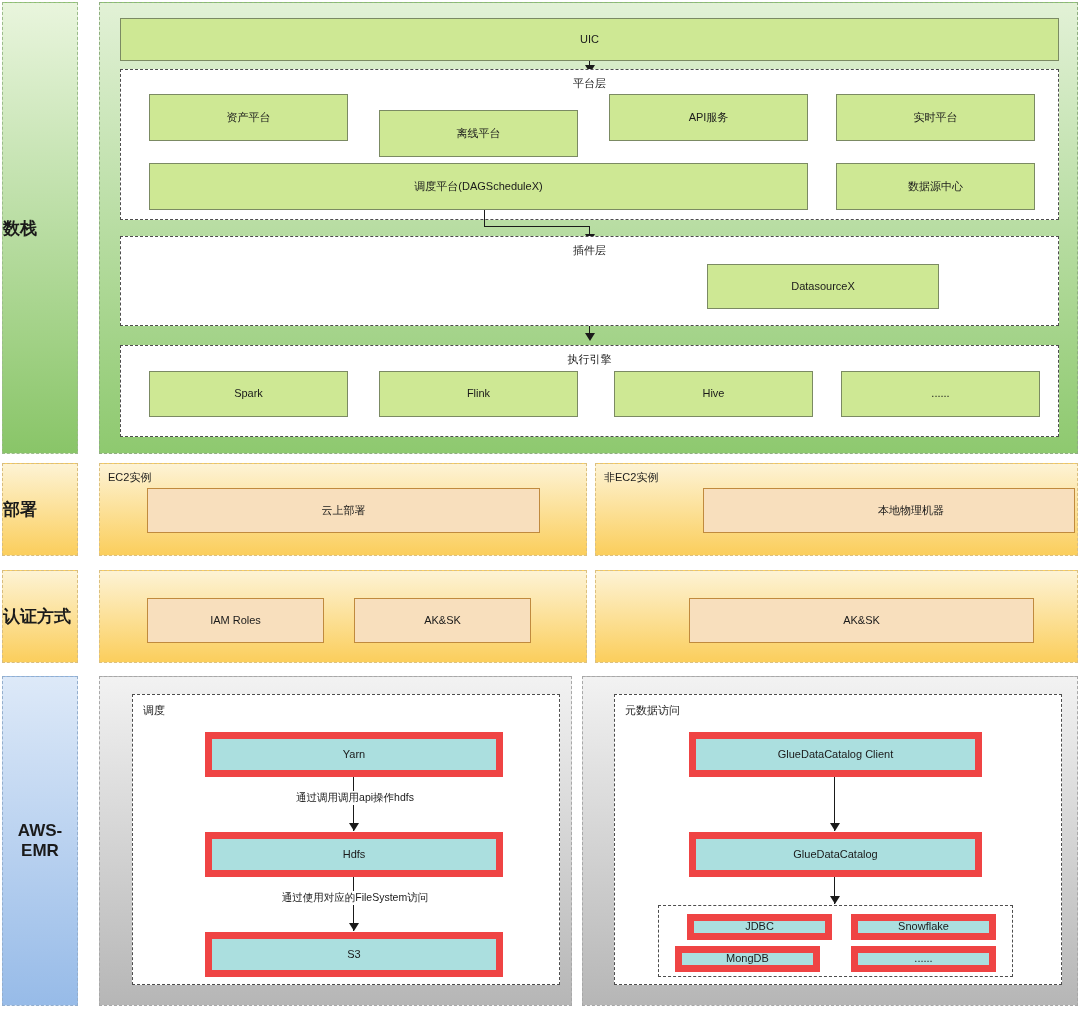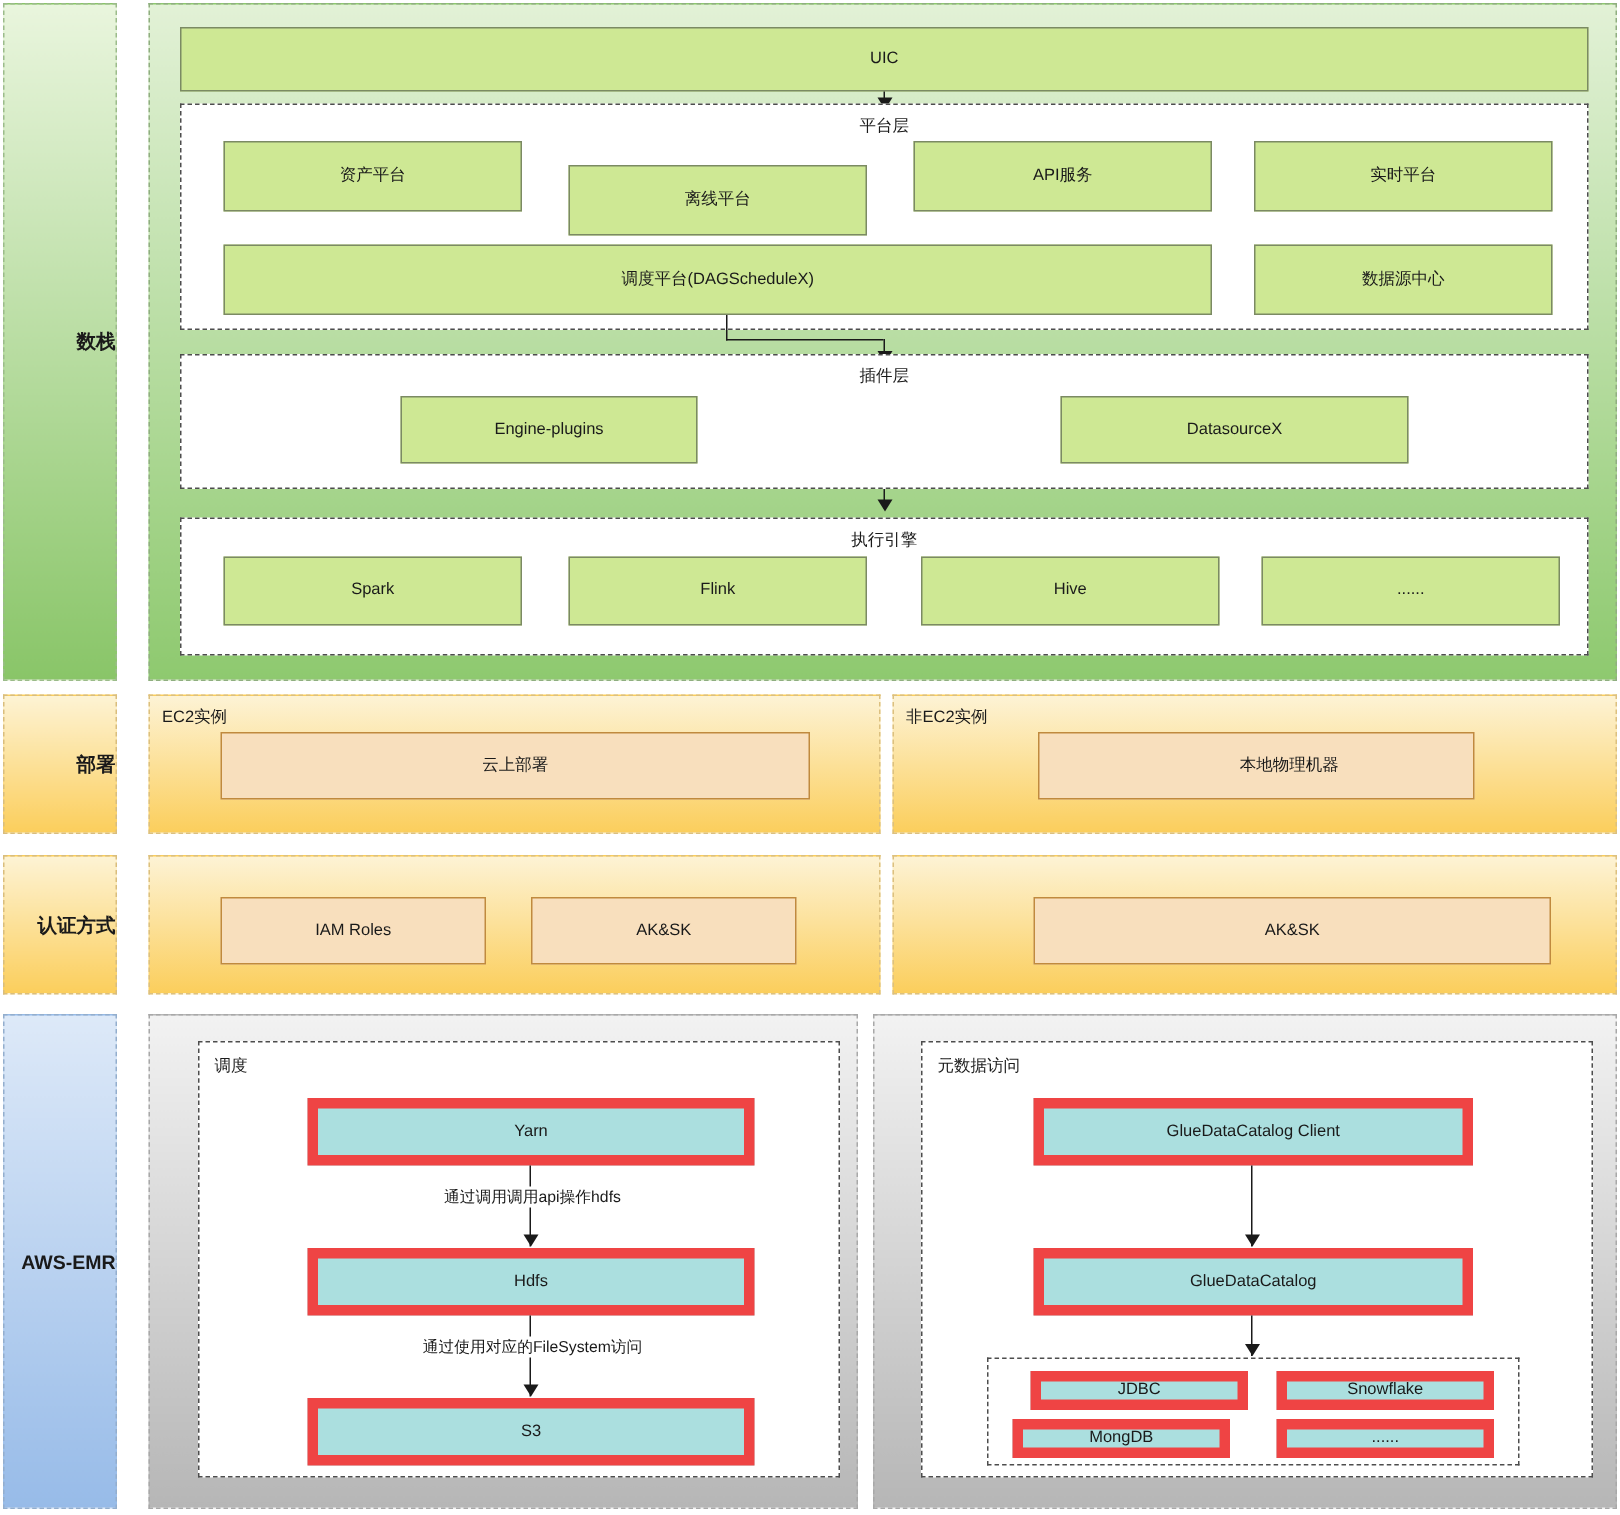--- a/index.html
+++ b/index.html
@@ -22,23 +22,23 @@
     height: 1010px;
   }
 
   
   .abs { position: absolute; box-sizing: border-box; }
 
   
   .lane-label {
     display: flex;
     align-items: center;
-    justify-content: flex-end;
+    justify-content: flex-start;
     border: 1px dashed #9aa39a;
-    font-size: 13px;
+    font-size: 17px;
     font-weight: bold;
     color: #1a1a1a;
     text-align: center;
   }
   .lane-green  { background: linear-gradient(to bottom, #e9f5dd 0%, #89c568 100%); border-color: #9bbb8a; }
   .lane-yellow { background: linear-gradient(to bottom, #fdf3d4 0%, #fbce5c 100%); border-color: #d9bd7d; }
   .lane-blue   { background: linear-gradient(to bottom, #dde9f8 0%, #97bbe8 100%); border-color: #93aecd; }
 
   
   .panel-green {
@@ -168,23 +168,20 @@
     </div>
 
     <div class="arrow-line-v" style="left:384px; top:207px; height:17px;"></div>
     <div class="arrow-line-h" style="left:384px; top:223px; width:105px;"></div>
     <div class="arrow-line-v" style="left:489px; top:223px; height:14px;"></div>
     <div class="arrow-head-down" style="left:485px; top:231px;"></div>
 
     <div class="abs group-white" style="left:20px; top:233px; width:939px; height:90px;">
       <div class="group-title center" style="top:6px;">插件层</div>
 
-      <div class="abs node node-green" style="left:146px; top:27px; width:198px; height:45px;">
-        <span>Engine-plugins</span>
-      </div>
       <div class="abs node node-green" style="left:586px; top:27px; width:232px; height:45px;">
         <span>DatasourceX</span>
       </div>
     </div>
 
     <div class="arrow-line-v" style="left:489px; top:323px; height:13px;"></div>
     <div class="arrow-head-down" style="left:485px; top:330px;"></div>
 
     <div class="abs group-white" style="left:20px; top:342px; width:939px; height:92px;">
       <div class="group-title center" style="top:6px;">执行引擎</div>
@@ -210,21 +207,21 @@
 
   <div class="abs panel-yellow" style="left:99px; top:463px; width:488px; height:93px;">
     <div class="panel-tag" style="left:8px; top:6px;">EC2实例</div>
     <div class="abs node node-orange" style="left:47px; top:24px; width:393px; height:45px;">
       <span>云上部署</span>
     </div>
   </div>
 
   <div class="abs panel-yellow" style="left:595px; top:463px; width:483px; height:93px;">
     <div class="panel-tag" style="left:8px; top:6px;">非EC2实例</div>
-    <div class="abs node node-orange" style="left:96px; top:24px; width:291px; height:45px;padding-left:44px;">
+    <div class="abs node node-orange" style="left:107px; top:24px; width:372px; height:45px;padding-left:44px;">
       <span>本地物理机器</span>
     </div>
   </div>
 
   <div class="abs lane-label lane-yellow" style="left:2px; top:570px; width:76px; height:93px;">
     <span>认证方式</span>
   </div>
 
   <div class="abs panel-yellow" style="left:99px; top:570px; width:488px; height:93px;">
     <div class="abs node node-orange" style="left:47px; top:27px; width:177px; height:45px;">

